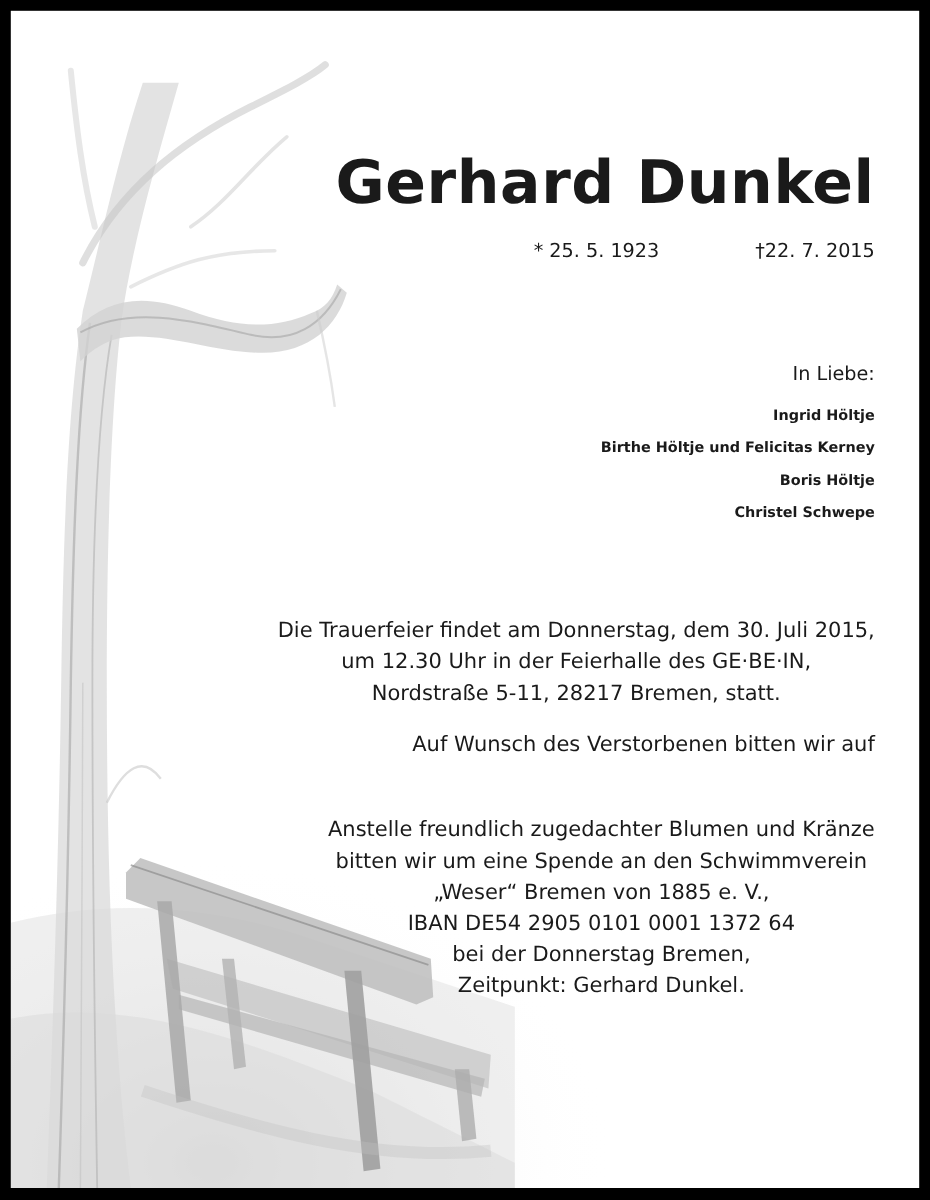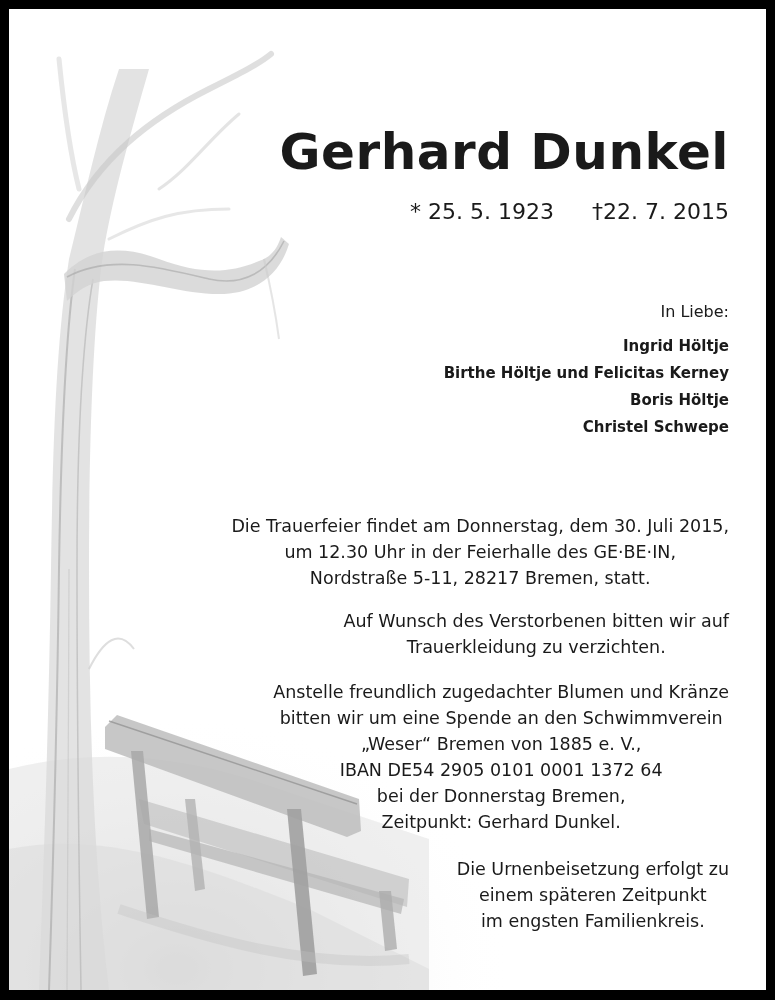--- a/index.html
+++ b/index.html
@@ -26,38 +26,38 @@
       font-weight: bold;
       font-size: 50px;
       letter-spacing: 0.5px;
       color: #1a1a1a;
       line-height: 60px;
       white-space: nowrap;
     }
     .dates {
       position: absolute; right: 37px; top: 190px;
       font-family: "DejaVu Sans", sans-serif;
-      font-size: 22px;
+      font-size: 16px;
       color: #1a1a1a;
       white-space: nowrap;
-      display: flex; gap: 38px;
+      display: flex; gap: 80px;
     }
     .love-label {
       position: absolute; right: 37px; top: 293px;
       font-family: "DejaVu Sans", sans-serif;
       font-size: 16px;
       color: #1a1a1a;
       white-space: nowrap;
     }
     .mourners {
       position: absolute; right: 37px; top: 324px;
       text-align: right;
       font-family: "DejaVu Sans", sans-serif;
       font-weight: bold;
-      font-size: 15px;
+      font-size: 12px;
       line-height: 27px;
       color: #1a1a1a;
       white-space: nowrap;
     }
     .para {
       position: absolute; right: 37px;
       text-align: right;
       font-family: "DejaVu Sans", sans-serif;
       font-size: 17.5px;
       line-height: 26px;
@@ -146,32 +146,26 @@
     </div>
 
     <div class="para p1">
       <div>Die Trauerfeier findet am Donnerstag, dem 30. Juli 2015,</div>
       <div>um 12.30 Uhr in der Feierhalle des GE·BE·IN,</div>
       <div>Nordstraße 5-11, 28217 Bremen, statt.</div>
     </div>
 
     <div class="para p2">
       <div>Auf Wunsch des Verstorbenen bitten wir auf</div>
-      <div>Trauerkleidung zu verzichten.</div>
     </div>
 
     <div class="para p3">
       <div>Anstelle freundlich zugedachter Blumen und Kränze</div>
       <div>bitten wir um eine Spende an den Schwimmverein</div>
       <div>„Weser“ Bremen von 1885 e. V.,</div>
       <div>IBAN DE54 2905 0101 0001 1372 64</div>
       <div>bei der Donnerstag Bremen,</div>
       <div>Zeitpunkt: Gerhard Dunkel.</div>
     </div>
 
-    <div class="para p4">
-      <div>Die Urnenbeisetzung erfolgt zu</div>
-      <div>einem späteren Zeitpunkt</div>
-      <div>im engsten Familienkreis.</div>
-    </div>
 
   </div>
 </div>
 
 </body></html>

